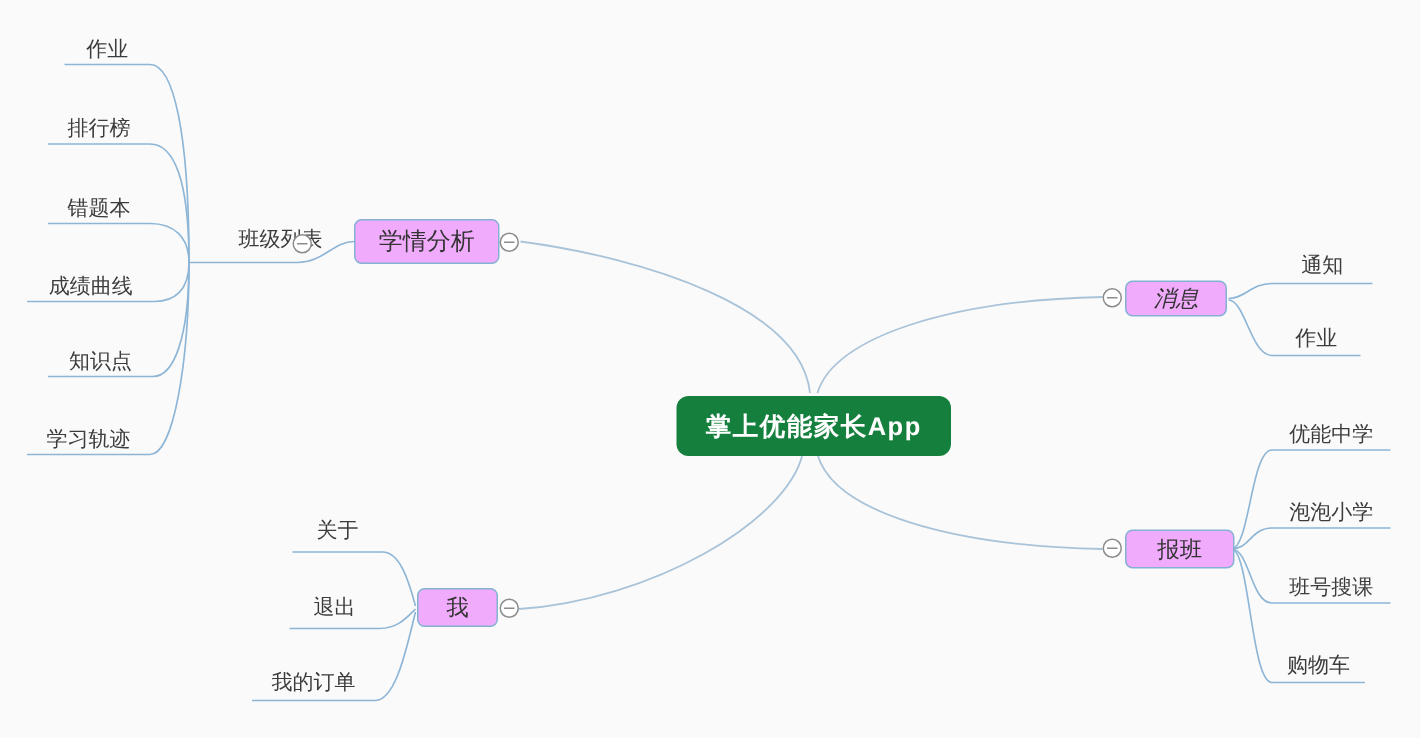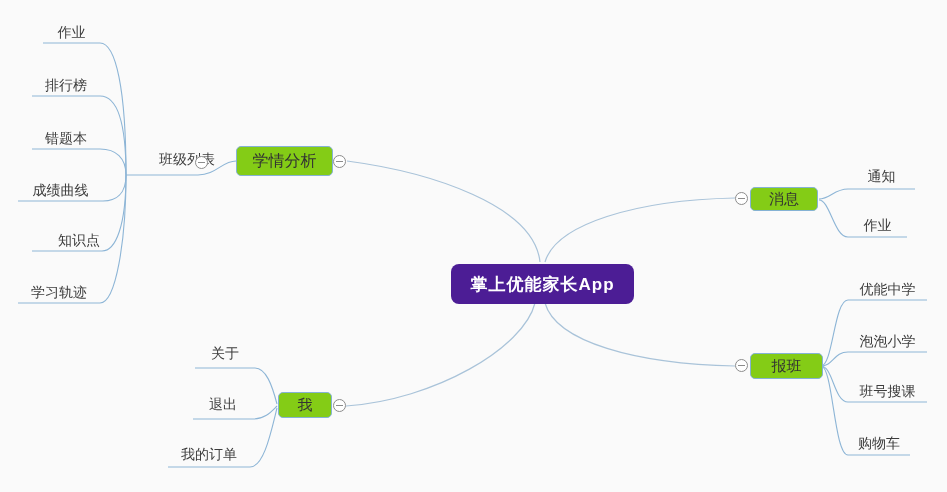--- a/index.html
+++ b/index.html
@@ -3,26 +3,26 @@
 <meta charset="utf-8">
 <style>
   html,body{margin:0;padding:0;background:#fff;}
   .canvas{
     position:relative;width:947px;height:492px;background:#fafafa;
     font-family:"Liberation Sans","DejaVu Sans",sans-serif;overflow:hidden;
   }
   .connector-layer{position:absolute;left:0;top:0;pointer-events:none;}
   .center-node{
     position:absolute;display:flex;align-items:center;justify-content:center;
-    background:#4c1d95;color:#fff;font-size:17px;font-weight:bold;
+    background:#15803d;color:#fff;font-size:17px;font-weight:bold;
     border-radius:8px;letter-spacing:1px;box-sizing:border-box;
   }
   .branch-node{
     position:absolute;display:flex;align-items:center;justify-content:center;
-    background:#84cc16;border:1px solid #85b2d4;border-radius:5px;
+    background:#f0abfc;border:1px solid #85b2d4;border-radius:5px;
     color:#333;font-size:15px;box-sizing:border-box;
   }
   .leaf-label{
     position:absolute;color:#3c3c3c;font-size:14px;text-align:center;
     white-space:nowrap;line-height:16px;
   }
   .collapse-btn{
     position:absolute;width:13px;height:13px;border-radius:50%;
     background:#fff;border:1px solid #8c8c8c;box-sizing:border-box;
     display:flex;align-items:center;justify-content:center;cursor:pointer;
@@ -66,37 +66,37 @@
 
       <path d="M195,368 H255 C266,368 272,385 277,404"></path>
       <path d="M193,419 H253 C265,419 271,412 277,406"></path>
       <path d="M168,467 H250 C264,467 271,432 277,408"></path>
     </g>
   </svg>
 
   <div class="center-node" style="left:451px;top:264px;width:183px;height:40px;">掌上优能家长App</div>
 
   <div class="branch-node" style="left:236px;top:146px;width:97px;height:30px;font-size:16px;">学情分析</div>
-  <div class="branch-node" style="left:750px;top:187px;width:68px;height:24px;">消息</div>
+  <div class="branch-node" style="left:750px;top:187px;width:68px;height:24px;font-style:italic;">消息</div>
   <div class="branch-node" style="left:750px;top:353px;width:73px;height:26px;">报班</div>
   <div class="branch-node" style="left:278px;top:392px;width:54px;height:26px;">我</div>
 
   <div class="leaf-label" style="left:134px;top:151px;width:58px;margin-left:24px;">班级列表</div>
 
   <div class="collapse-btn" style="left:333px;top:155px;"></div>
   <div class="collapse-btn" style="left:195px;top:156px;"></div>
   <div class="collapse-btn" style="left:735px;top:192px;"></div>
   <div class="collapse-btn" style="left:735px;top:359px;"></div>
   <div class="collapse-btn" style="left:333px;top:399px;"></div>
 
   <div class="leaf-label" style="left:43px;top:24px;width:57px;">作业</div>
   <div class="leaf-label" style="left:32px;top:77px;width:68px;">排行榜</div>
   <div class="leaf-label" style="left:32px;top:130px;width:68px;">错题本</div>
   <div class="leaf-label" style="left:18px;top:182px;width:85px;">成绩曲线</div>
-  <div class="leaf-label" style="left:44px;top:232px;width:70px;">知识点</div>
+  <div class="leaf-label" style="left:32px;top:232px;width:70px;">知识点</div>
   <div class="leaf-label" style="left:18px;top:284px;width:82px;">学习轨迹</div>
 
   <div class="leaf-label" style="left:848px;top:168px;width:67px;">通知</div>
   <div class="leaf-label" style="left:848px;top:217px;width:59px;">作业</div>
 
   <div class="leaf-label" style="left:848px;top:281px;width:79px;">优能中学</div>
   <div class="leaf-label" style="left:848px;top:333px;width:79px;">泡泡小学</div>
   <div class="leaf-label" style="left:848px;top:383px;width:79px;">班号搜课</div>
   <div class="leaf-label" style="left:848px;top:435px;width:62px;">购物车</div>
 

